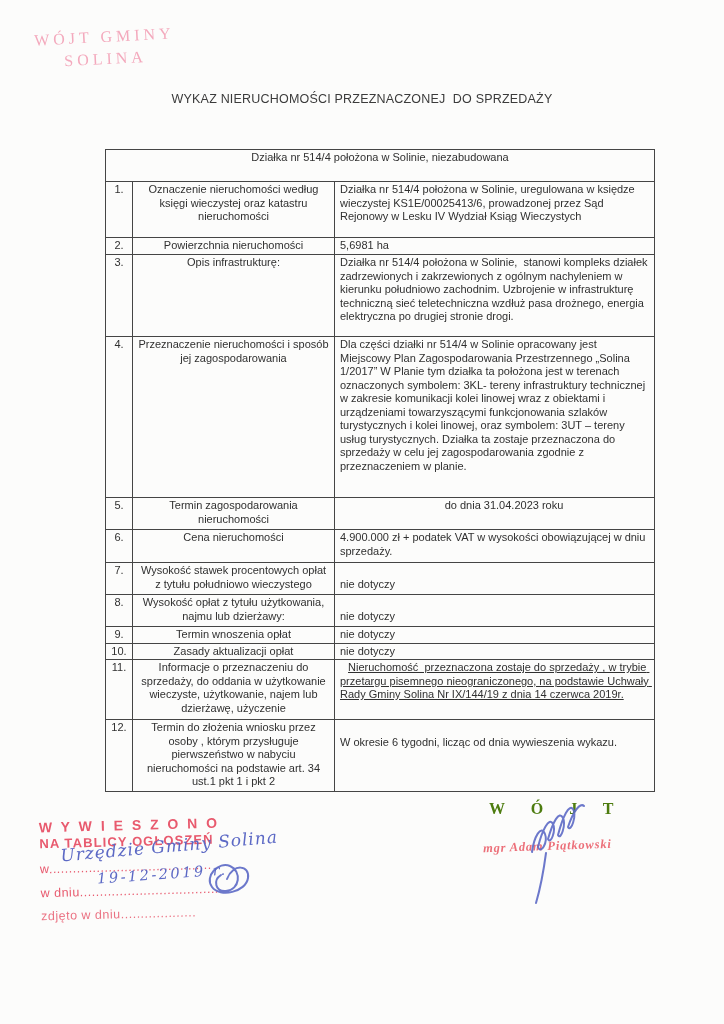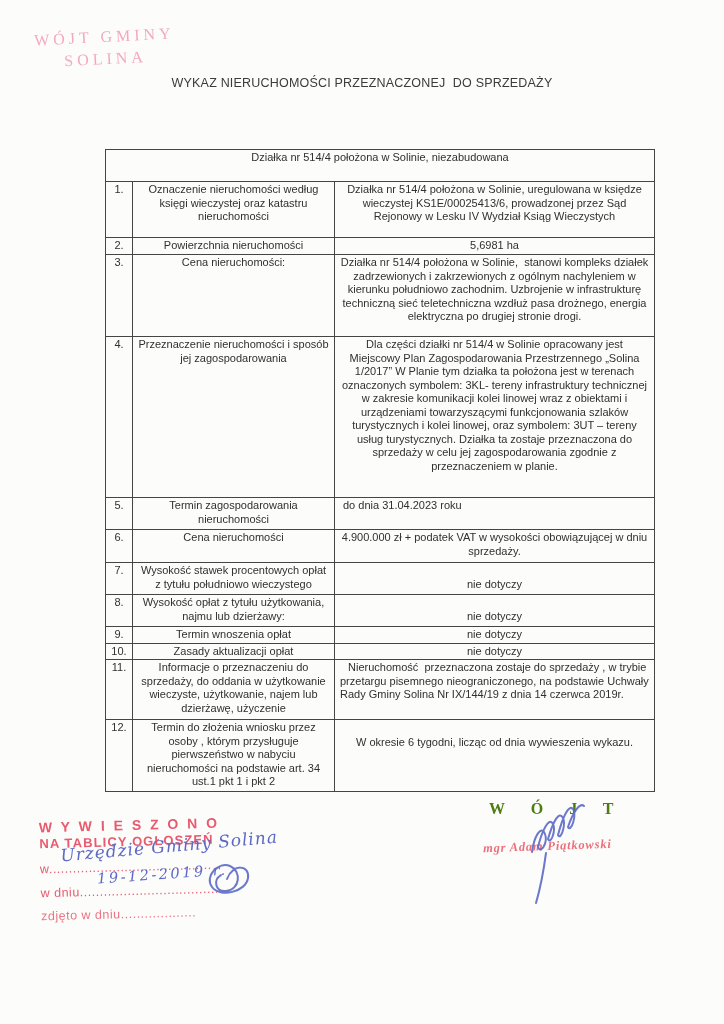--- a/index.html
+++ b/index.html
@@ -12,55 +12,55 @@
   
   .header-stamp {
     position:absolute; left:26px; top:26px; width:158px; text-align:center;
     font-family:"Liberation Serif", serif; color:#f3a3b8;
     transform:rotate(-3deg); font-size:16px; line-height:22px;
     letter-spacing:4px; opacity:.92;
   }
 
   
   .doc-title {
-    position:absolute; left:0; top:76px; width:724px; text-align:center;
+    position:absolute; left:0; top:92px; width:724px; text-align:center;
     font-size:12.5px; letter-spacing:.2px; color:#3b3b3b; white-space:pre-wrap;
   }
 
   
   .doc-table {
     position:absolute; left:105px; top:149px; width:549px;
     border-collapse:collapse; table-layout:fixed;
     font-size:11px; line-height:13.5px; color:#303030;
   }
   .doc-table td {
     border:1px solid #454545; vertical-align:top;
     padding:1px 5px; overflow:hidden;
   }
   .caption-cell { height:29px; text-align:center; padding-top:3px; }
   .cell-no    { text-align:center; padding:1px 1px; }
   .cell-label { text-align:center; }
-  .cell-value { text-align:center; white-space:pre-wrap; }
+  .cell-value { white-space:pre-wrap; }
 
   tr.row1  { height:56px; }
   tr.row2  { height:17px; }
   tr.row3  { height:82px; }
   tr.row4  { height:161px; }
   tr.row5  { height:32px; }
   tr.row6  { height:33px; }
   tr.row7  { height:32px; }
   tr.row8  { height:32px; }
   tr.row9  { height:16px; }
   tr.row10 { height:16px; }
   tr.row11 { height:60px; }
   tr.row12 { height:72px; }
 
-  tr.row5  .cell-value { text-align:left; padding-left:8px; }
+  tr.row5  .cell-value { text-align:center; padding-left:24px; }
   tr.row7  .cell-value, tr.row8 .cell-value { vertical-align:bottom; padding-bottom:3px; }
-  tr.row11 .cell-value { text-align:left; text-indent:8px; }
+  tr.row11 .cell-value { text-align:left; text-indent:8px;text-decoration:underline; }
   tr.row12 .cell-value { padding-top:16px; }
 
   
   .posting-stamp {
     position:absolute; left:40px; top:818px; color:#e85a6e;
     transform:rotate(-1.5deg); line-height:1;
   }
   .ps-line1 { font-size:14px; font-weight:bold; letter-spacing:2.5px; }
   .ps-line2 { font-size:13px; font-weight:bold; letter-spacing:1.1px; margin-top:3px; }
   .ps-line3 { font-size:12.5px; margin-top:13px; letter-spacing:.5px; }
@@ -120,21 +120,21 @@
       <td class="cell-label">Oznaczenie nieruchomości według księgi wieczystej oraz katastru nieruchomości</td>
       <td class="cell-value">Działka nr 514/4 położona w Solinie, uregulowana w księdze wieczystej KS1E/00025413/6, prowadzonej przez Sąd Rejonowy w Lesku IV Wydział Ksiąg Wieczystych</td>
     </tr>
     <tr class="row2">
       <td class="cell-no">2.</td>
       <td class="cell-label">Powierzchnia nieruchomości</td>
       <td class="cell-value">5,6981 ha</td>
     </tr>
     <tr class="row3">
       <td class="cell-no">3.</td>
-      <td class="cell-label">Cena nieruchomości:</td>
+      <td class="cell-label">Opis infrastrukturę:</td>
       <td class="cell-value">Działka nr 514/4 położona w Solinie,  stanowi kompleks działek zadrzewionych i zakrzewionych z ogólnym nachyleniem w kierunku południowo zachodnim. Uzbrojenie w infrastrukturę techniczną sieć teletechniczna wzdłuż pasa drożnego, energia elektryczna po drugiej stronie drogi.</td>
     </tr>
     <tr class="row4">
       <td class="cell-no">4.</td>
       <td class="cell-label">Przeznaczenie nieruchomości i sposób jej zagospodarowania</td>
       <td class="cell-value">Dla części działki nr 514/4 w Solinie opracowany jest Miejscowy Plan Zagospodarowania Przestrzennego „Solina 1/2017” W Planie tym działka ta położona jest w terenach oznaczonych symbolem: 3KL- tereny infrastruktury technicznej w zakresie komunikacji kolei linowej wraz z obiektami i urządzeniami towarzyszącymi funkcjonowania szlaków turystycznych i kolei linowej, oraz symbolem: 3UT – tereny usług turystycznych. Działka ta zostaje przeznaczona do sprzedaży w celu jej zagospodarowania zgodnie z przeznaczeniem w planie.</td>
     </tr>
     <tr class="row5">
       <td class="cell-no">5.</td>
       <td class="cell-label">Termin zagospodarowania nieruchomości</td>

